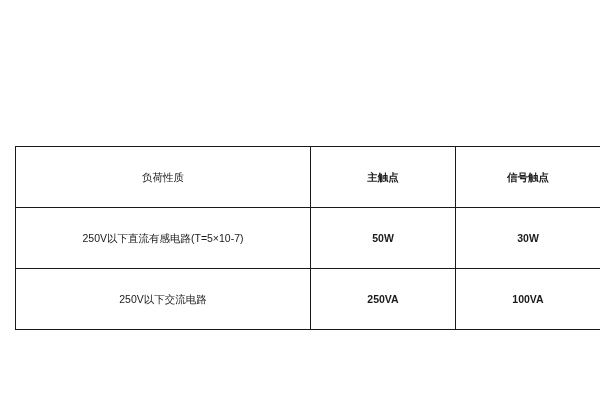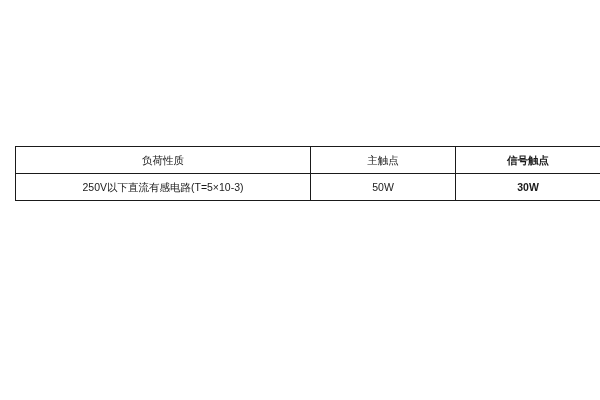--- a/index.html
+++ b/index.html
@@ -31,40 +31,45 @@
     table-layout: fixed;
   }
   table.spec-table td {
     border: 1px solid #1a1a1a;
     height: 26px;
     text-align: center;
     vertical-align: middle;
     font-size: 10.5px;
     color: #1a1a1a;
     line-height: 1.2;
-    padding: 0 2px;
+    padding: 17px 2px;
     white-space: nowrap;
   }
   .col-desc { width: 290px; }
-  .col-main { width: 140px; }
+  .col-main { width: 140px; font-weight: bold; }
   .col-sig  { width: 140px; font-weight: bold; }
 </style>
 </head>
 <body>
 
 <div class="page">
   <div class="table-wrap">
     <table class="spec-table">
       <tbody>
         <tr>
           <td class="col-desc">负荷性质</td>
           <td class="col-main">主触点</td>
           <td class="col-sig">信号触点</td>
         </tr>
         <tr>
-          <td class="col-desc">250V以下直流有感电路(T=5×10-3)</td>
+          <td class="col-desc">250V以下直流有感电路(T=5×10-7)</td>
           <td class="col-main">50W</td>
           <td class="col-sig">30W</td>
+        </tr>
+        <tr>
+          <td class="col-desc">250V以下交流电路</td>
+          <td class="col-main">250VA</td>
+          <td class="col-sig">100VA</td>
         </tr>
       </tbody>
     </table>
   </div>
 </div>
 
 </body></html>

